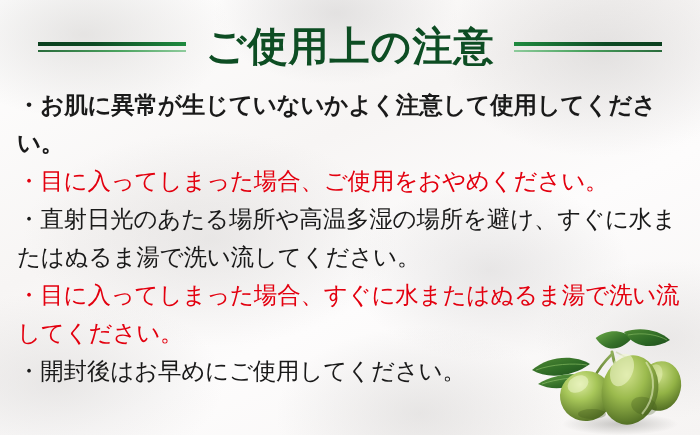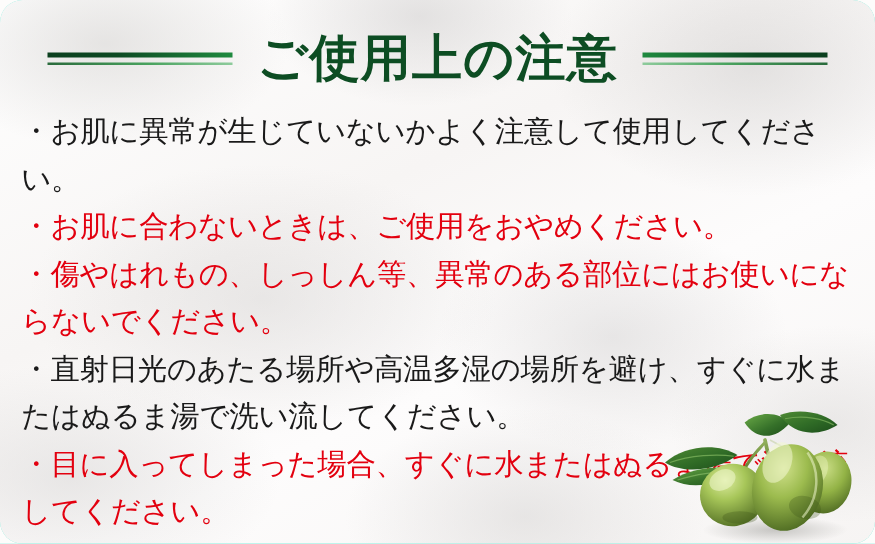--- a/index.html
+++ b/index.html
@@ -139,44 +139,43 @@
   }
   .olive-art svg {
     display: block;
     width: 100%;
     height: 100%;
   }
 </style>
 </head>
 <body>
 
-<div class="canvas" style="background-color: #5eead4; border-radius: 18px;">
+<div class="canvas" style="background-color: #bef264;">
 
   <div class="bg-texture"></div>
 
   <div class="title-row">
 
     <span class="rule rule-left">
       <span class="bar-thick"></span>
       <span class="bar-thin"></span>
     </span>
 
     <h1 class="page-title" style="color: rgb(13, 77, 35);">ご使用上の注意</h1>
 
     <span class="rule rule-right">
       <span class="bar-thick"></span>
       <span class="bar-thin"></span>
     </span>
 
   </div>
 
   <ul class="notice-list">
-    <li class="notice-item" style="color: rgb(26, 26, 26);"><span class="bullet">・</span><span>お肌に異常が生じていないかよく注意して使用してください。</span></li>
-    <li class="notice-item is-red" style="color: rgb(227, 0, 15);"><span class="bullet">・</span><span>お肌に合わないときは、ご使用をおやめください。</span></li>
-    <li class="notice-item is-red" style="color: rgb(227, 0, 15);"><span class="bullet">・</span><span>傷やはれもの、しっしん等、異常のある部位にはお使いにならないでください。</span></li>
+    <li class="notice-item" style="color: rgb(26, 26, 26); font-weight: bold;"><span class="bullet">・</span><span>お肌に異常が生じていないかよく注意して使用してください。</span></li>
+    <li class="notice-item is-red" style="color: rgb(227, 0, 15);"><span class="bullet">・</span><span>目に入ってしまった場合、ご使用をおやめください。</span></li>
     <li class="notice-item" style="color: rgb(26, 26, 26);"><span class="bullet">・</span><span>直射日光のあたる場所や高温多湿の場所を避け、すぐに水またはぬるま湯で洗い流してください。</span></li>
     <li class="notice-item is-red" style="color: rgb(227, 0, 15);"><span class="bullet">・</span><span>目に入ってしまった場合、すぐに水またはぬるま湯で洗い流してください。</span></li>
     <li class="notice-item" style="color: rgb(26, 26, 26);"><span class="bullet">・</span><span>開封後はお早めにご使用してください。</span></li>
 
   </ul>
 
   <div class="olive-art">
     <svg viewBox="0 0 176 109" xmlns="http://www.w3.org/2000/svg" aria-hidden="true">
       <defs>
         <radialGradient id="oliveA" cx="38%" cy="30%" r="75%">

